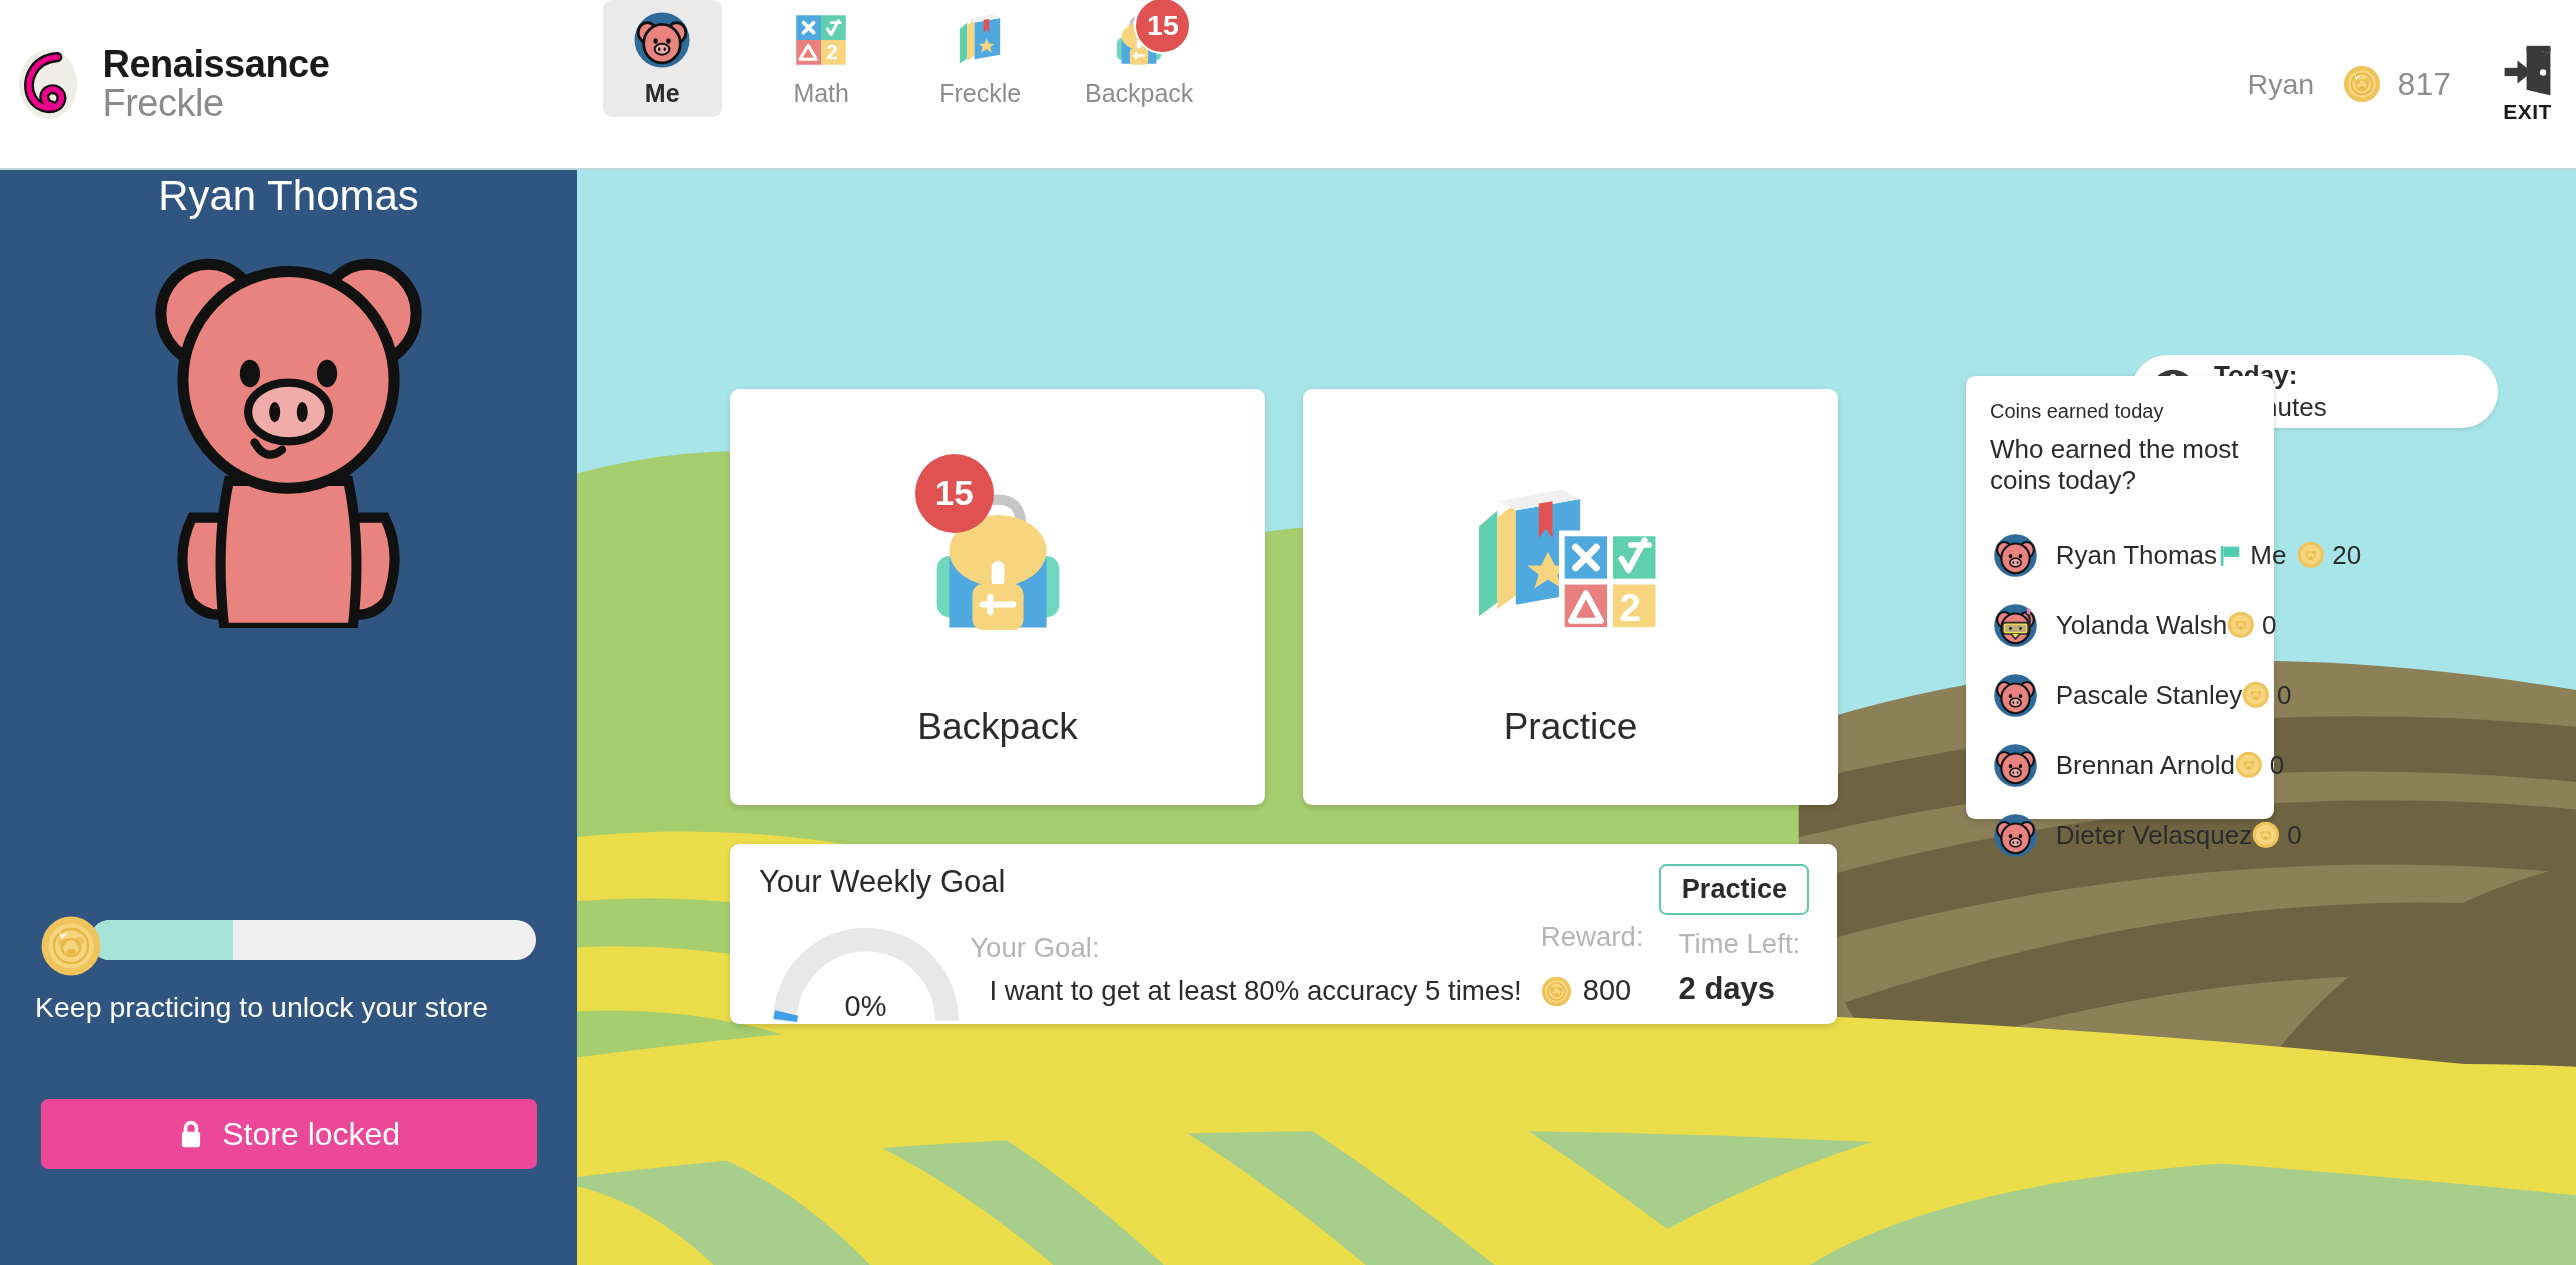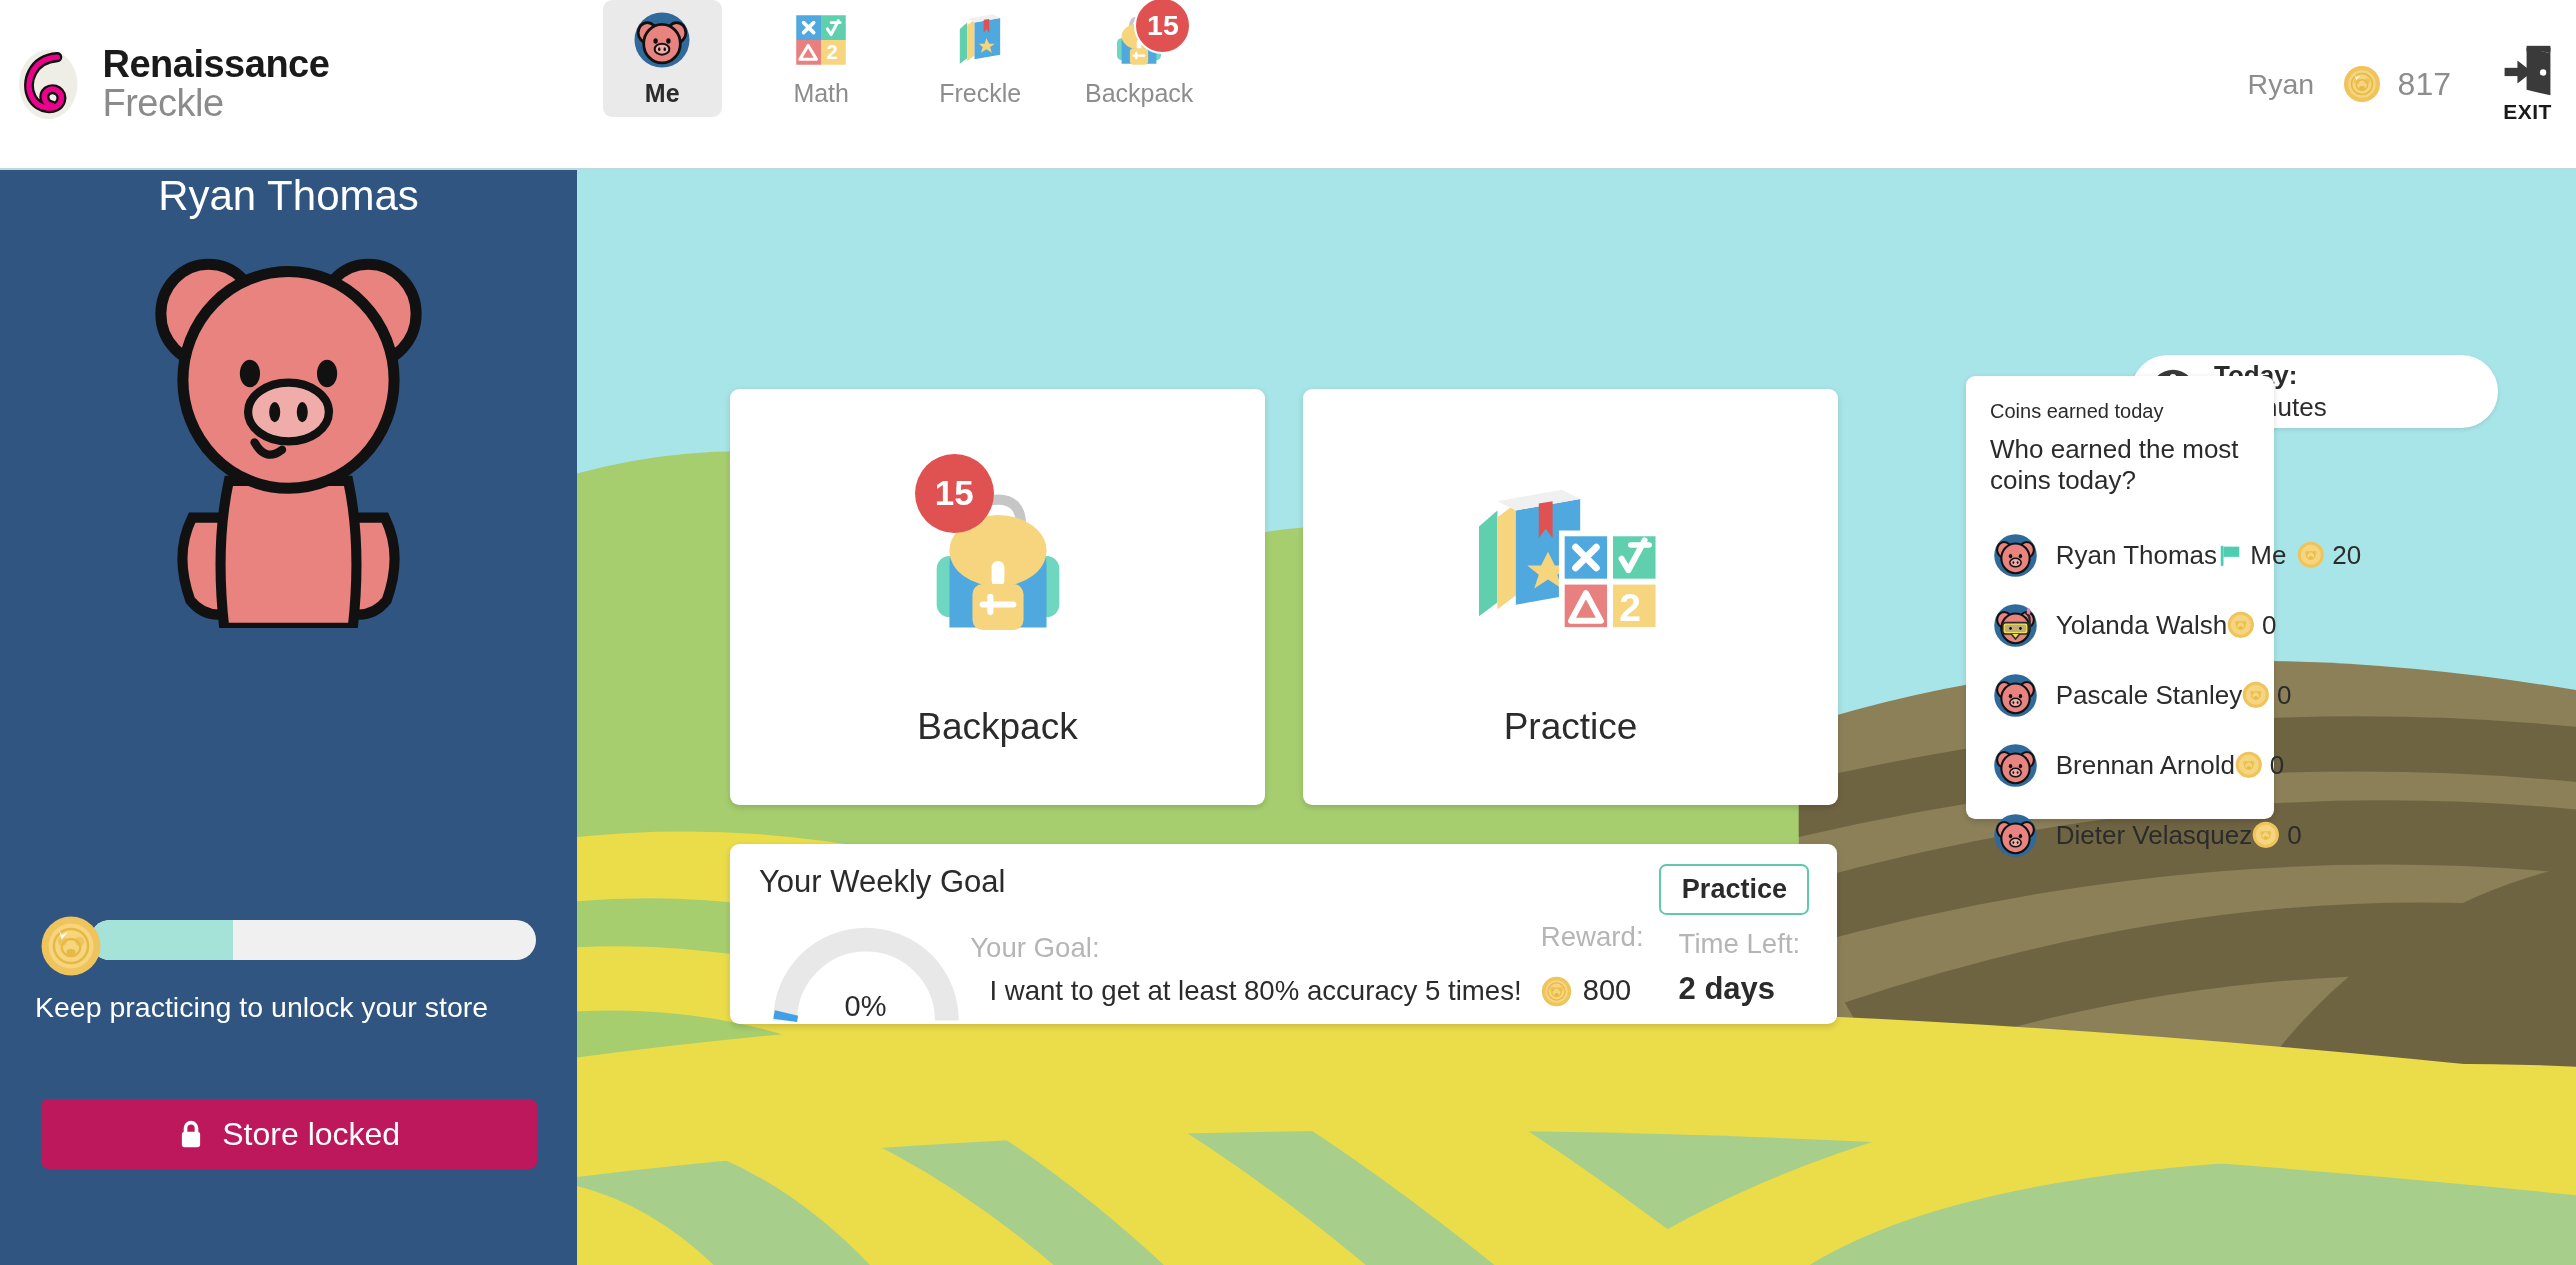--- a/index.html
+++ b/index.html
@@ -72,21 +72,21 @@
   }
   .pb-fill { height:100%; background:#a5e3d8; width:32%; }
   .pb-coin { position:absolute; left:0; top:0; width:62px; height:62px; z-index:2; }
 
   .sb-unlock {
     position:absolute; left:35px; top:850px; width:496px;
     color:#fff; font-size:28.5px; line-height:1.28; font-weight:400;
   }
   .sb-store {
     position:absolute; left:41px; top:960px; width:496px; height:70px;
-    background:#be185d; border:none; border-radius:7.3px;
+    background:#ec4899; border:none; border-radius:7.3px;
     display:flex; align-items:center; justify-content:center; gap:18.4px;
     cursor:default;
   }
   .sb-store-lbl { color:#fff; font-size:32px; font-weight:500; }
   .lock-ico { width:26px; height:31px; }
 
   
   .scene {
     position:absolute; left:577px; top:139px;
     width:1999px; height:1127px; overflow:hidden; z-index:1;

